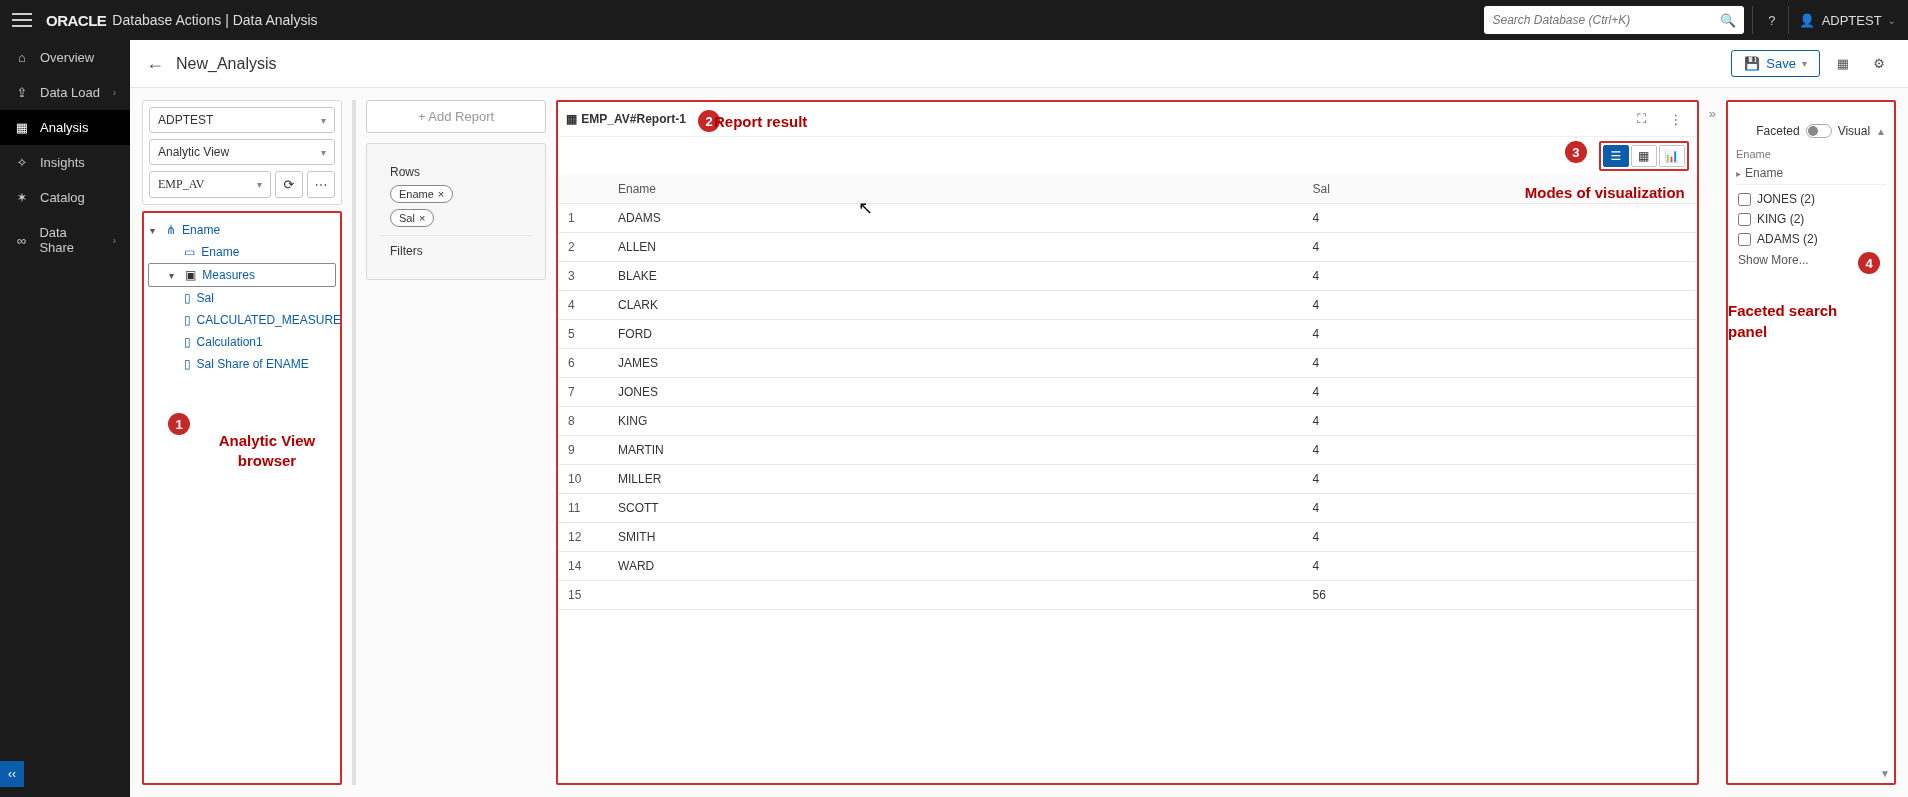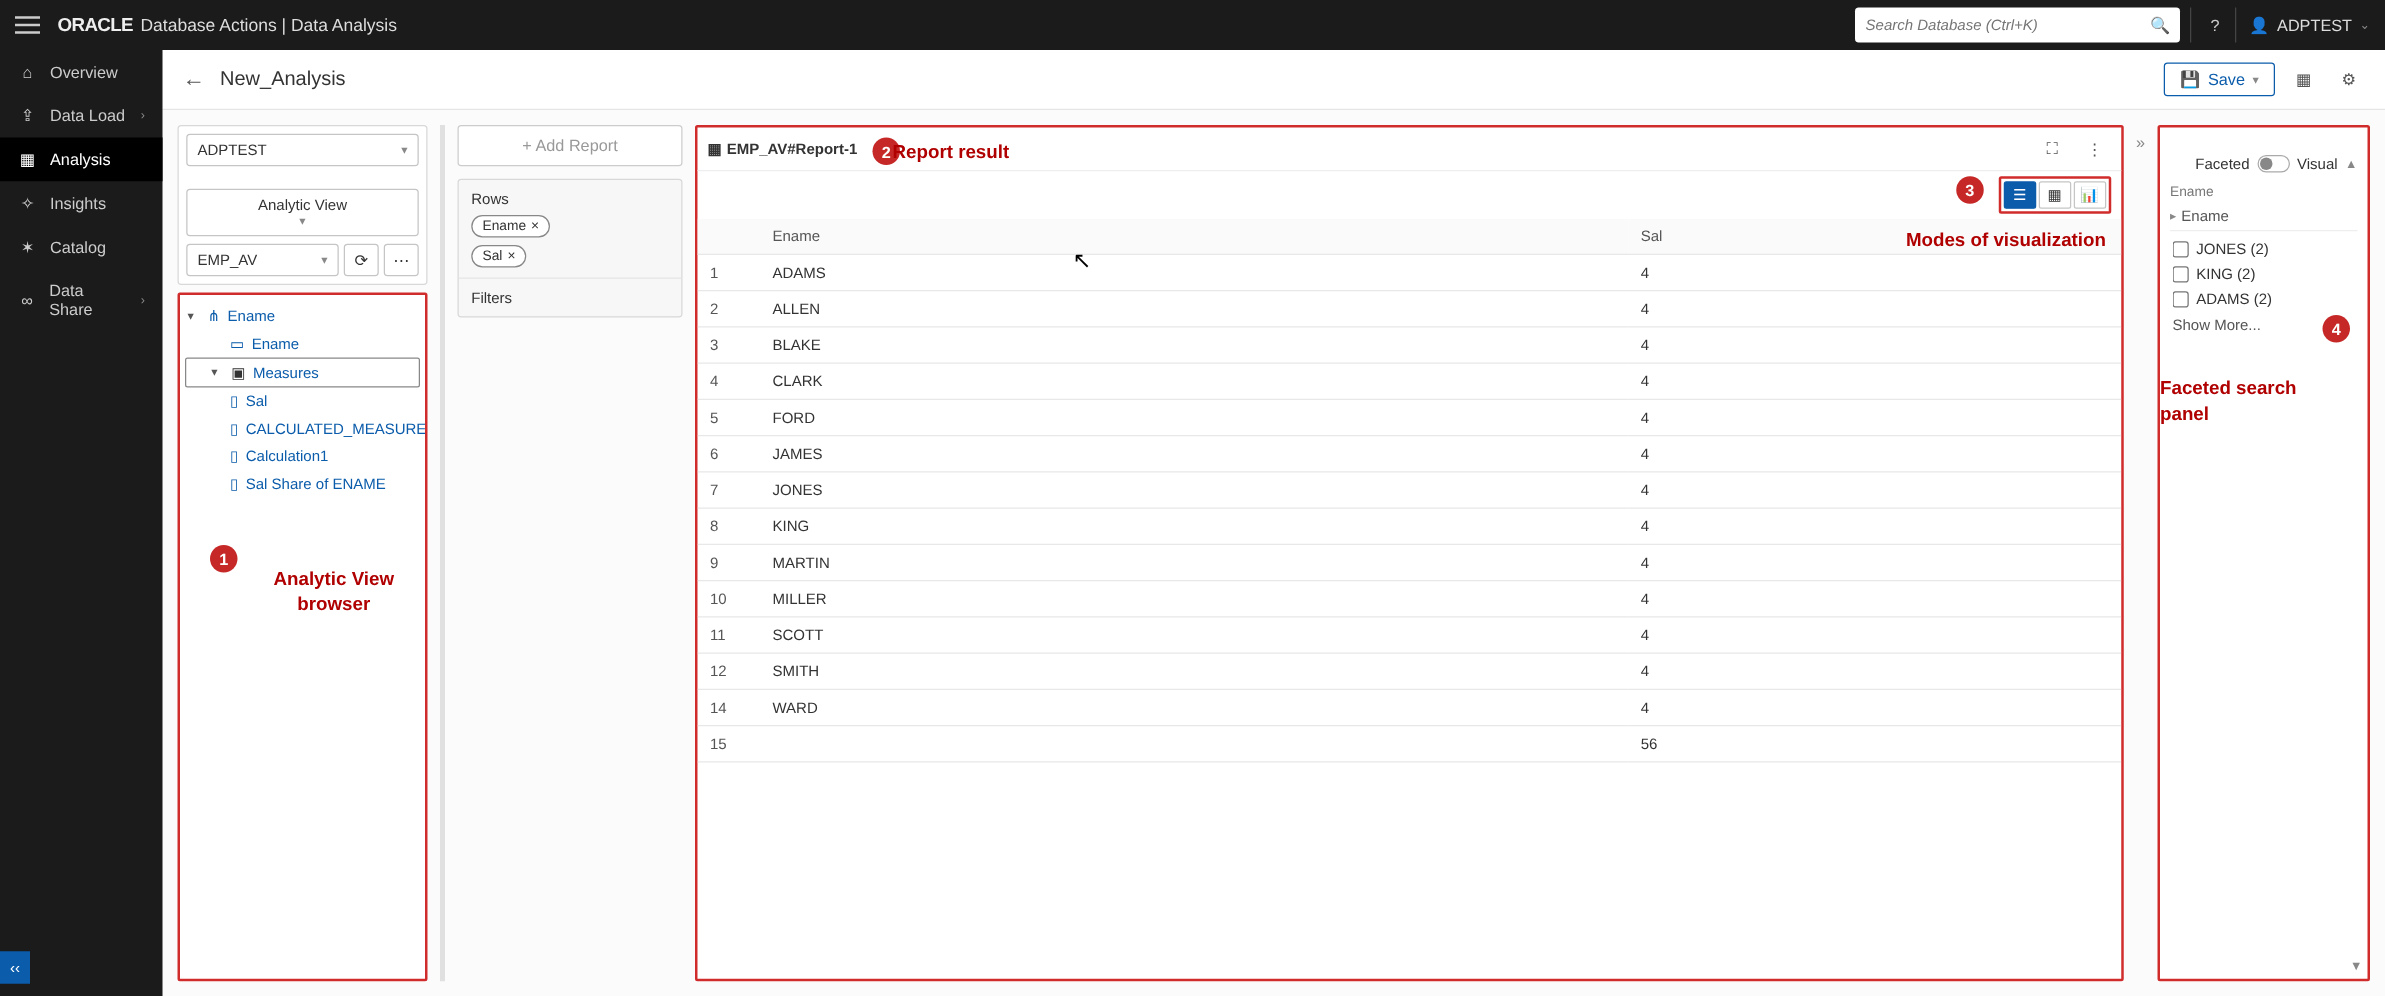--- a/index.html
+++ b/index.html
@@ -25,34 +25,34 @@
 .topbar { height: 48px; display: flex; align-items: center; padding: 0 16px; border-bottom: 1px solid #e5e5e5; background:#fff;}
 .back-arrow { font-size: 18px; margin-right: 12px; cursor: pointer; color:#555;}
 .crumb-title { font-size: 16px; color: #333; }
 .topbar-right { margin-left: auto; display: flex; align-items: center; gap: 10px; }
 .save-btn { border: 1px solid #0b5cab; color: #0b5cab; background: #fff; padding: 5px 12px; border-radius: 3px; display: flex; align-items: center; gap: 6px; cursor: pointer; font-size:13px;}
 .icon-btn { width: 26px; height: 26px; display: flex; align-items: center; justify-content: center; cursor: pointer; color: #555; }
 .content { flex: 1; display: flex; padding: 12px; gap: 10px; overflow: hidden; }
 .av-browser { width: 200px; display: flex; flex-direction: column; }
 .panel-box { background: #fff; border: 1px solid #d8d8d8; border-radius: 3px; padding: 6px; margin-bottom: 6px; }
 .dropdown { border: 1px solid #c5c5c5; border-radius: 3px; padding: 5px 8px; display: flex; justify-content: space-between; align-items: center; cursor: pointer; font-size:12px; background:#fff;}
-.dropdown + .dropdown { margin-top: 18px; flex-direction: column; }
-.av-select-row { display:flex; gap:4px; margin-top:6px;}
+.dropdown + .dropdown { margin-top: 6px; }
+.av-select-row { display:flex; gap:4px; margin-top:6px;font-family:Liberation Serif, serif;}
 .av-select-row .dropdown { flex:1; }
 .mini-btn { border:1px solid #c5c5c5; border-radius:3px; width:28px; display:flex; align-items:center; justify-content:center; cursor:pointer; background:#fff;}
 .tree { border: 2px solid #d12c2c; border-radius: 2px; padding: 6px 4px 180px 4px; flex: 1; background:#fff; position:relative; overflow:hidden;}
 .tree-item { display: flex; align-items: center; gap: 6px; padding: 4px 2px; cursor: pointer; font-size: 12px; }
 .tree-item .caret { font-size: 10px; color: #555; width:10px;}
 .tree-item .link { color: #0b5cab; }
 .tree-item.indent1 { padding-left: 20px; }
 .tree-item.indent2 { padding-left: 36px; }
 .tree-item.sel { border: 1px solid #888; border-radius:2px;}
 .mid-col { flex: 1; display: flex; flex-direction: column; gap: 10px; }
 .add-report { border: 1px solid #ccc; border-radius: 3px; text-align: center; padding: 8px; color: #999; background:#fff; cursor:pointer;}
-.config-box { border: 1px solid #d8d8d8; border-radius:3px; background:#f7f7f7; padding:0;}
+.config-box { border: 1px solid #d8d8d8; border-radius:3px; background:#f7f7f7; padding:13px;}
 .config-row { border-bottom:1px solid #e5e5e5; padding:8px 10px; font-size:12px;}
 .config-row:last-child { border-bottom:none;}
 .chips { display:flex; gap:6px; margin-top:6px; flex-wrap:wrap;}
 .chip { border:1px solid #888; border-radius:12px; padding:2px 8px; font-size:11px; display:flex; align-items:center; gap:4px; background:#fff;}
 .chip .x { cursor:pointer; }
 .report-col { flex: 2.4; border: 2px solid #d12c2c; border-radius:2px; background:#fff; display:flex; flex-direction:column; position:relative;}
 .report-hdr { display:flex; align-items:center; padding:4px 8px; border-bottom:1px solid #eee;}
 .report-title { font-weight:bold; font-size:12px; display:flex; align-items:center; gap:4px;}
 .report-hdr-right { margin-left:auto; display:flex; align-items:center; gap:8px;}
 .view-modes { border:2px solid #d12c2c; border-radius:2px; display:flex; padding:2px; gap:2px;}

